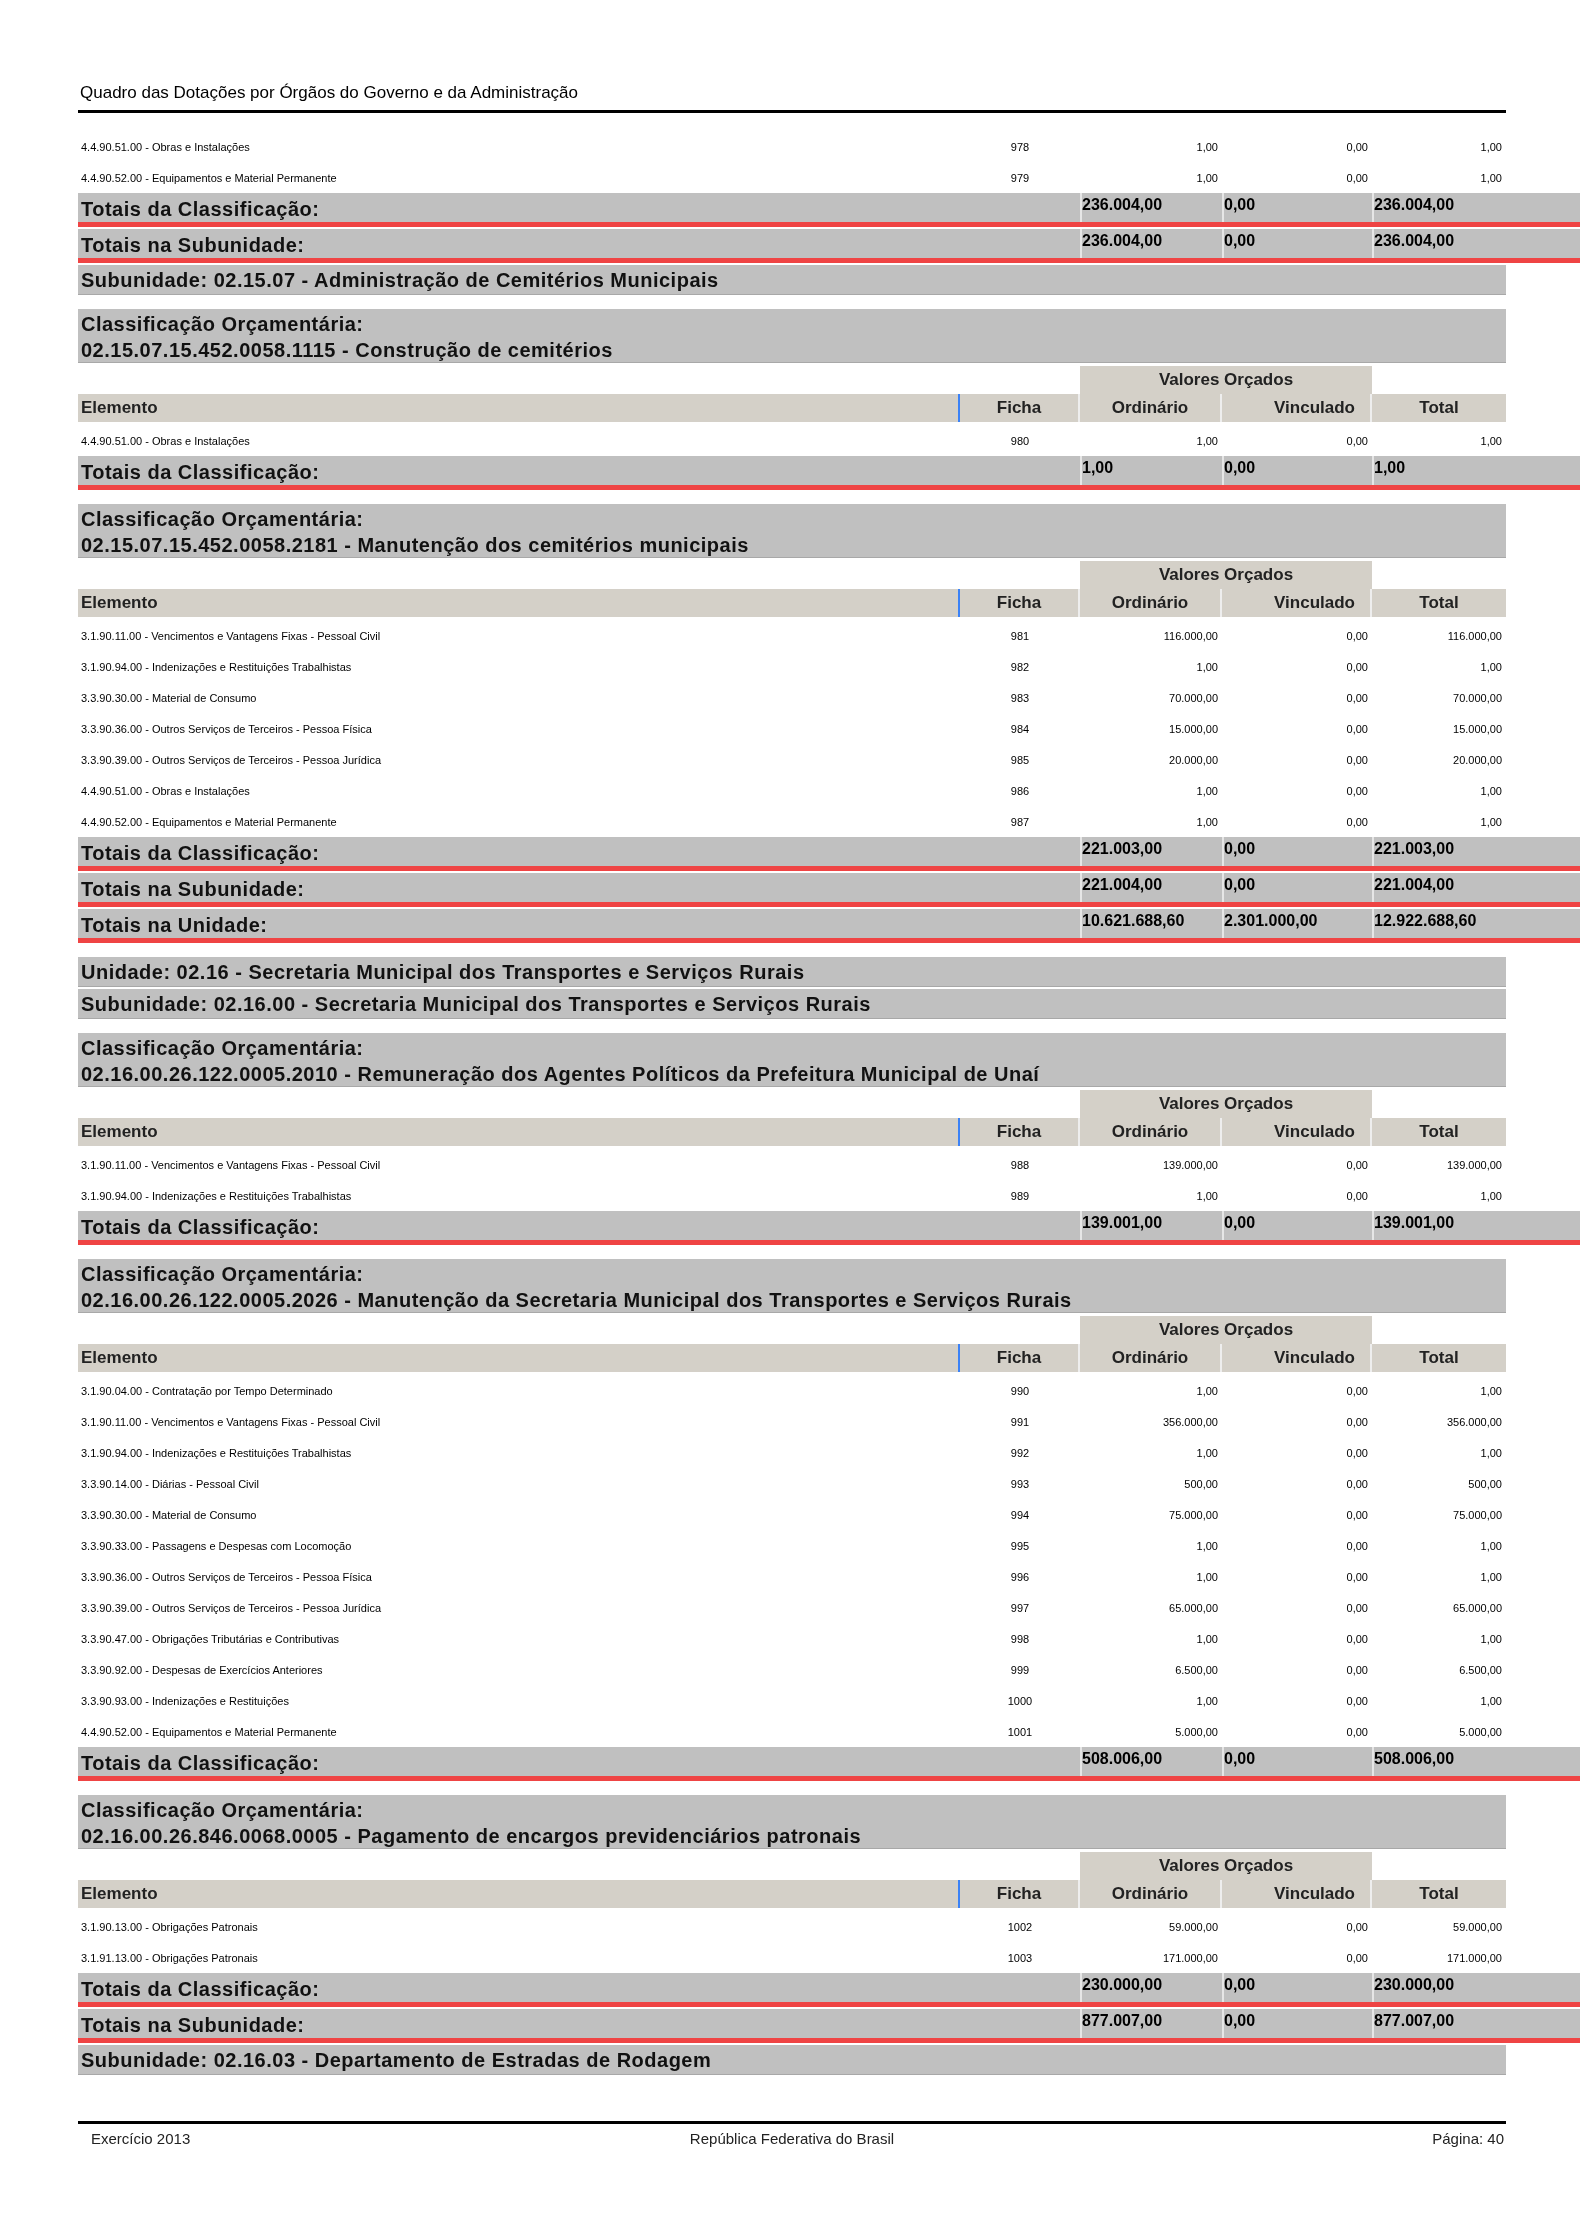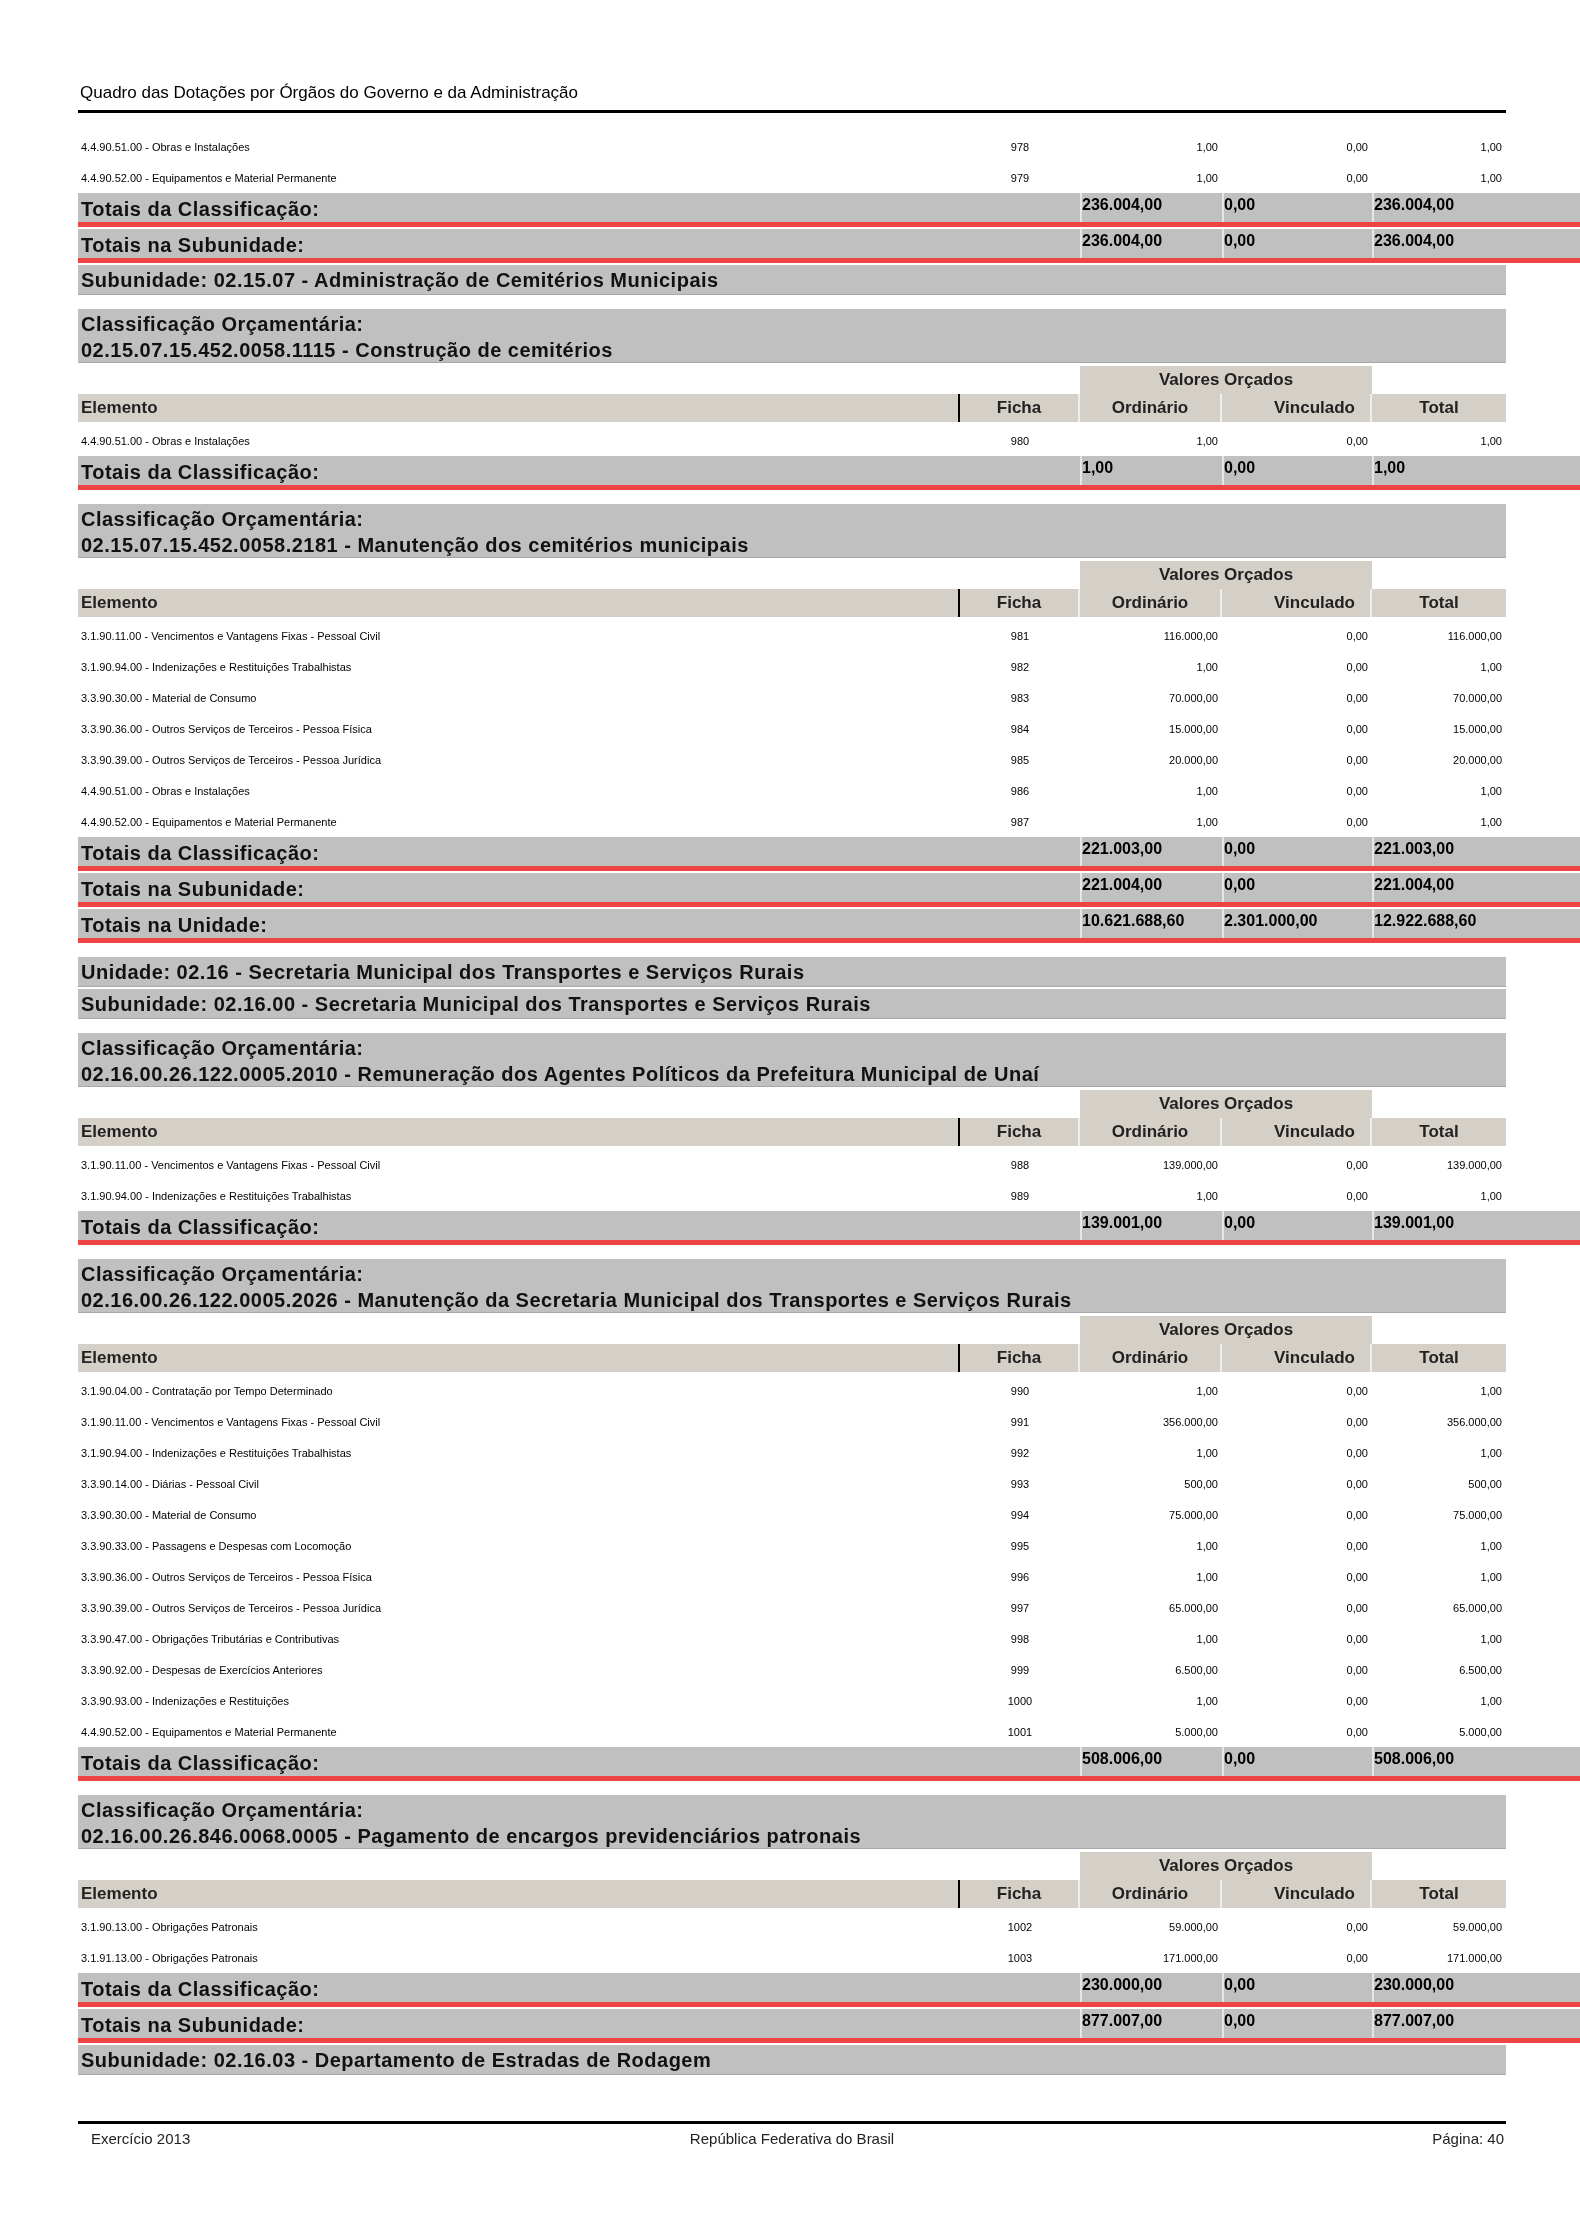--- a/index.html
+++ b/index.html
@@ -20,21 +20,21 @@
   .total-row .n.c2 { flex: 0 0 150px; }
   .total-row .n.c3 { flex: 0 0 134px; }
   .band { width: 1428px; background: #c0c0c0; font-size: 20px; font-weight: bold; letter-spacing: 0.5px; padding-left: 3px; box-sizing: border-box; color: #111; border-bottom: 1px solid #a8a8a8; }
   .band.single { height: 30px; line-height: 31px; margin-bottom: 2px; }
   .band.double { height: 54px; line-height: 26px; padding-top: 2px; margin-top: 14px; }
   .band.single.gap { margin-top: 14px; }
   .vo-row { display: flex; width: 1428px; height: 28px; margin-top: 3px; }
   .vo-row .spacer { flex: 0 0 1002px; }
   .vo-row .vo { flex: 0 0 292px; background: #d4d0c8; text-align: center; font-weight: bold; font-size: 17px; line-height: 28px; color: #222; }
   .hdr-row { display: flex; width: 1428px; height: 28px; background: #d4d0c8; font-weight: bold; font-size: 17px; line-height: 28px; color: #222; margin-bottom: 3px; }
-  .hdr-row .el { flex: 0 0 882px; padding-left: 3px; box-sizing: border-box; border-right: 2px solid #000000; }
+  .hdr-row .el { flex: 0 0 882px; padding-left: 3px; box-sizing: border-box; border-right: 2px solid #3b82f6; }
   .hdr-row .fi { flex: 0 0 120px; text-align: center; border-right: 2px solid #eee; box-sizing: border-box; }
   .hdr-row .h { flex: 0 0 142px; text-align: center; border-right: 2px solid #eee; box-sizing: border-box; }
   .hdr-row .h.c2 { flex: 0 0 150px; padding-left: 37px; }
   .hdr-row .h.c3 { flex: 0 0 134px; border-right: none; }
   .doc-footer { position: absolute; top: 2121px; left: 0; width: 1428px; border-top: 3px solid #000; font-size: 15px; }
   .doc-footer span { position: absolute; top: 6px; color: #222; }
   .doc-footer .f-left { left: 13px; }
   .doc-footer .f-center { left: 0; width: 1428px; text-align: center; }
   .doc-footer .f-right { right: 2px; }
 </style>

